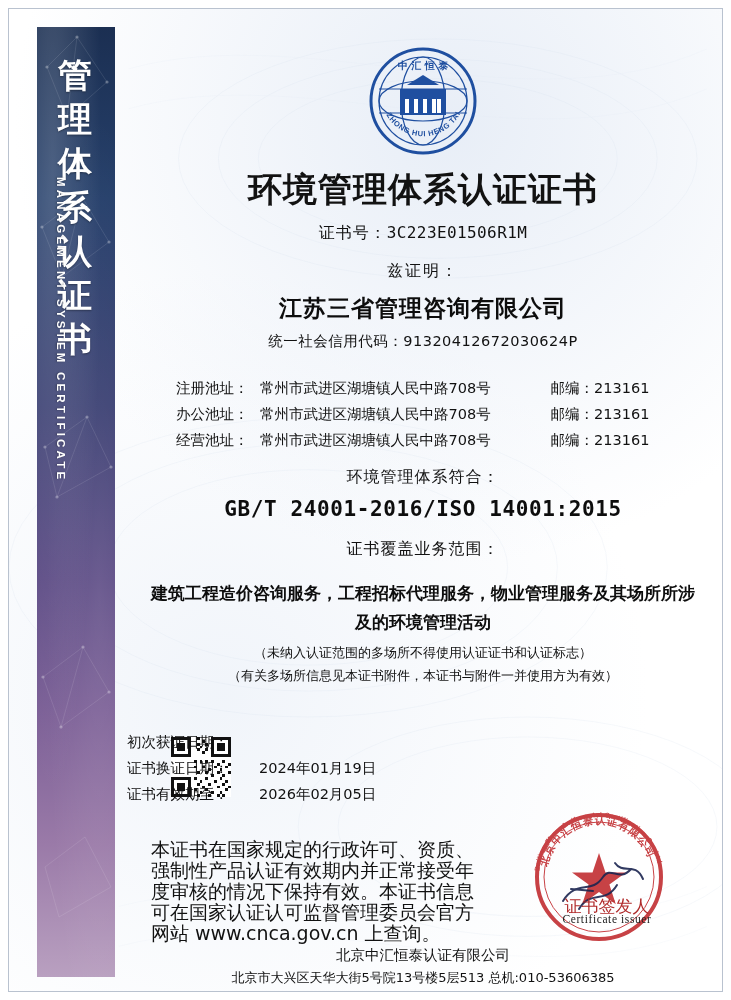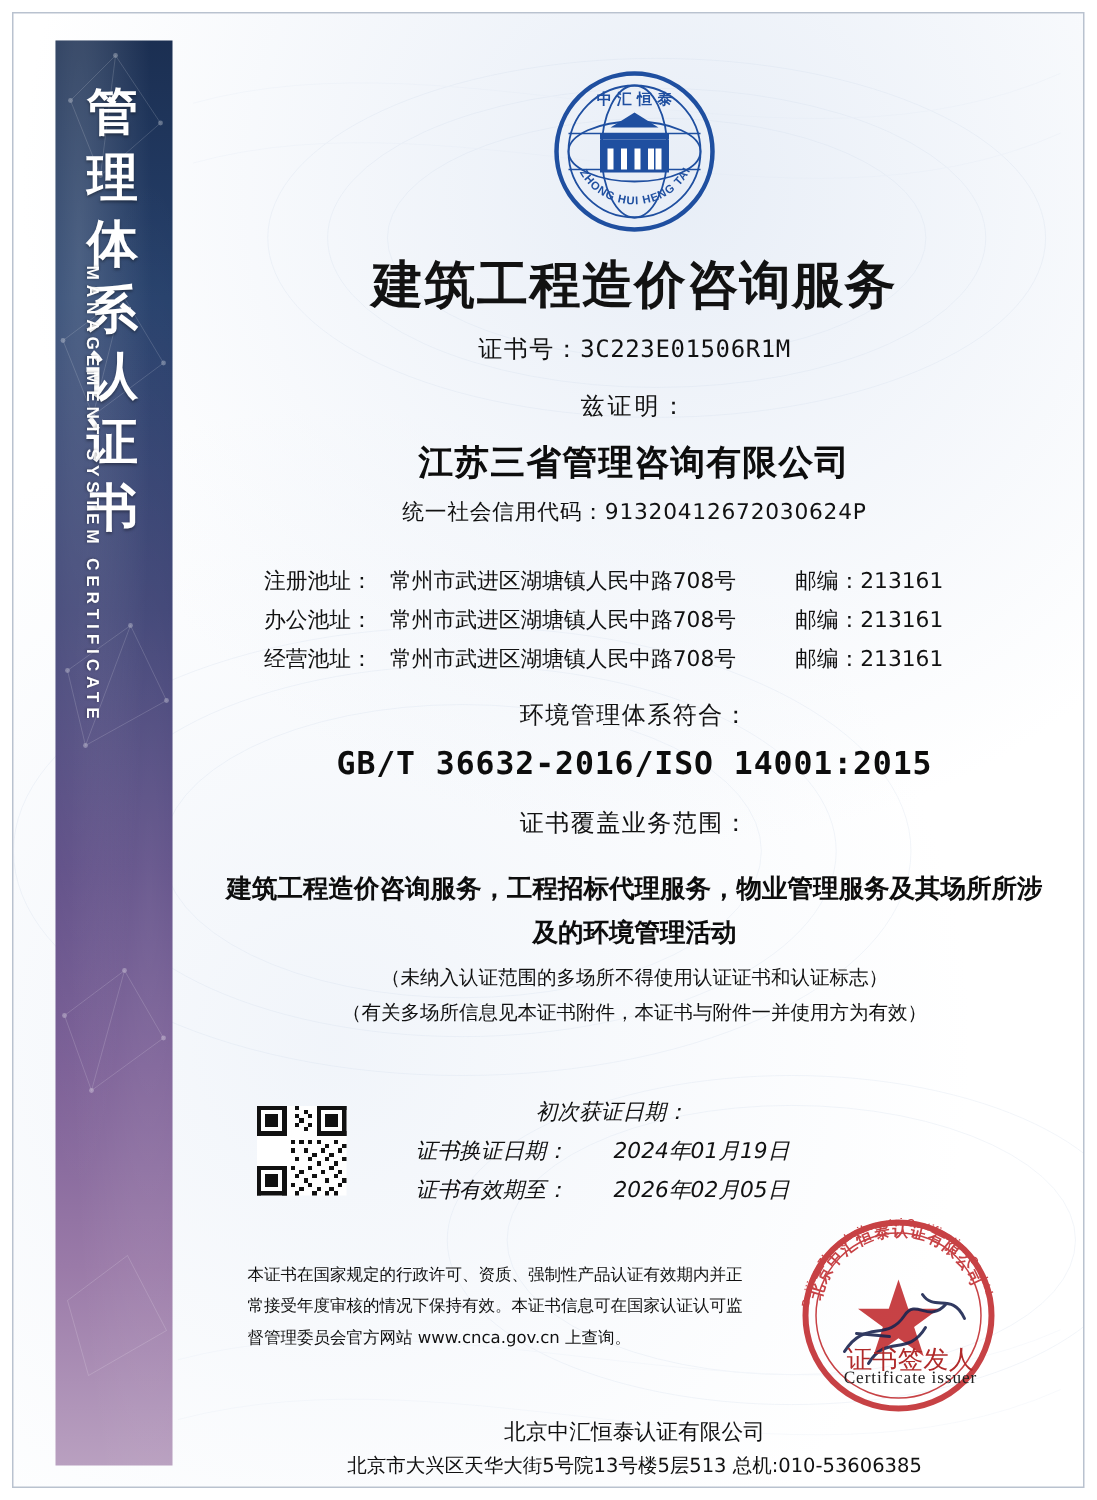--- a/index.html
+++ b/index.html
@@ -185,21 +185,21 @@
     justify-content: center;
     align-items: baseline;
     font-size: 14.5px;
     color: #111;
     font-family: "DejaVu Sans", sans-serif;
     line-height: 26px;
     white-space: nowrap;
   }
   .addr-row .k { width: 84px; text-align: left; }
   .addr-row .v { width: 270px; text-align: left; }
-  .addr-row .z { width: 140px; text-align: left; }
+  .addr-row .z { width: 140px; text-align: center; }
 
   .std-label {
     position: absolute;
     top: 440px;
     left: 0;
     width: 592px;
     text-align: center;
     font-size: 16px;
     letter-spacing: 1px;
     color: #111;
@@ -253,50 +253,48 @@
   }
 
   .dates {
     position: absolute;
     top: 702px;
     left: 0;
     width: 592px;
   }
   .date-row {
     display: flex;
-    justify-content: center;
     align-items: baseline;
     font-size: 14.5px;
     line-height: 26px;
     color: #111;
     font-family: "DejaVu Sans", sans-serif;
     white-space: nowrap;
-    font-style: italic;
   }
   .date-row .k { width: 132px; text-align: left; }
   .date-row .v {
     width: 160px;
     text-align: left;
     font-family: "DejaVu Sans", sans-serif;
   }
 
   .qr {
     position: absolute;
     left: 44px;
     top: 710px;
     width: 60px;
     height: 60px;
   }
 
   .footnote {
     position: absolute;
     top: 812px;
-    left: 38px;
+    left: 24px;
     width: 330px;
-    font-size: 11px;
+    font-size: 19px;
     line-height: 21px;
     color: #111;
     font-family: "DejaVu Sans", sans-serif;
   }
 
   .seal {
     position: absolute;
     left: 392px;
     top: 770px;
     width: 160px;
@@ -432,21 +430,21 @@
           </g>
           <path d="M45 40 L61 30 L77 40 Z" fill="#1f4fa0"></path>
           <text x="61" y="24" text-anchor="middle" font-family="DejaVu Sans, sans-serif" font-size="10" font-weight="700" fill="#1f4fa0">中 汇 恒 泰</text>
           <path id="arcpath" d="M21 62 A 42 42 0 0 0 101 62" fill="none"></path>
           <text font-family="Liberation Sans, sans-serif" font-size="7.5" font-weight="700" fill="#1f4fa0" letter-spacing="0.6">
             <textPath href="#arcpath" startOffset="8%">ZHONG HUI HENG TAI</textPath>
           </text>
         </svg>
       </div>
 
-      <div class="title-cn">建筑工程造价咨询服务</div>
+      <div class="title-cn">环境管理体系认证证书</div>
 
       <div class="cert-no">
         <span class="lbl">证书号：</span><span>3C223E01506R1M</span>
       </div>
 
       <div class="hereby">兹证明：</div>
       <div class="company">江苏三省管理咨询有限公司</div>
       <div class="credit-code">统一社会信用代码：91320412672030624P</div>
 
       <div class="addr-block">
@@ -461,21 +459,21 @@
           <span class="z">邮编：213161</span>
         </div>
         <div class="addr-row">
           <span class="k">经营池址：</span>
           <span class="v">常州市武进区湖塘镇人民中路708号</span>
           <span class="z">邮编：213161</span>
         </div>
       </div>
 
       <div class="std-label">环境管理体系符合：</div>
-      <div class="std-value">GB/T 36632-2016/ISO 14001:2015</div>
+      <div class="std-value">GB/T 24001-2016/ISO 14001:2015</div>
 
       <div class="scope-label">证书覆盖业务范围：</div>
       <div class="scope-text">建筑工程造价咨询服务，工程招标代理服务，物业管理服务及其场所所涉及的环境管理活动</div>
       <div class="scope-notes">
         <div>（未纳入认证范围的多场所不得使用认证证书和认证标志）</div>
         <div>（有关多场所信息见本证书附件，本证书与附件一并使用方为有效）</div>
       </div>
 
       <svg class="qr" viewBox="0 0 21 21" shape-rendering="crispEdges">
         <rect width="21" height="21" fill="#ffffff"></rect>

